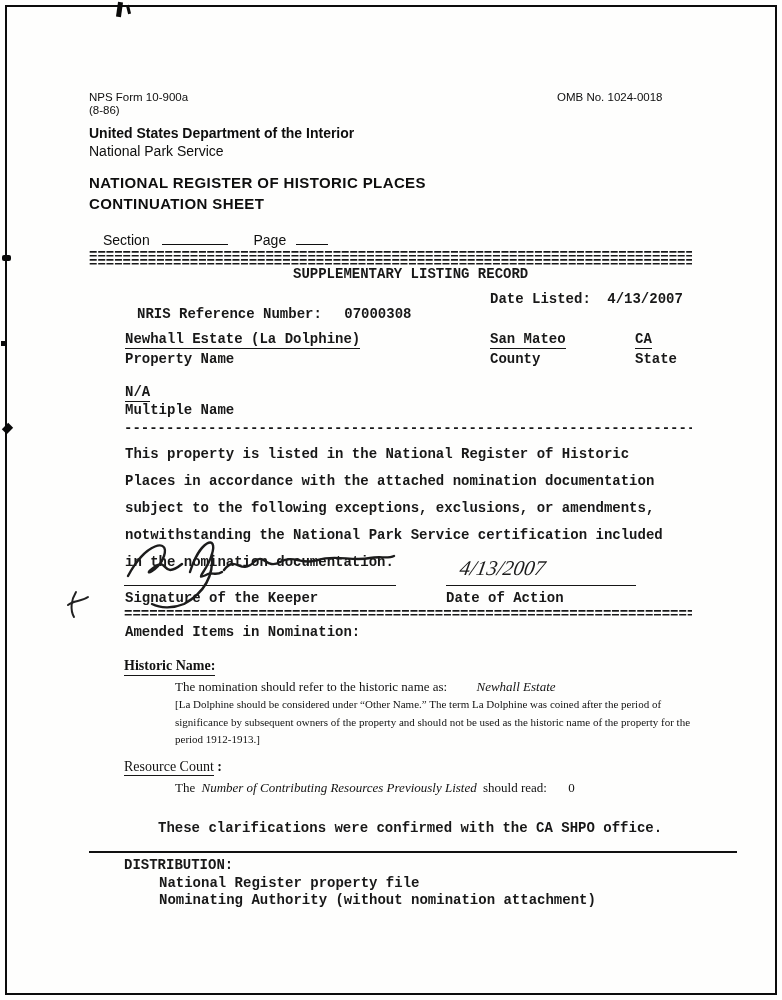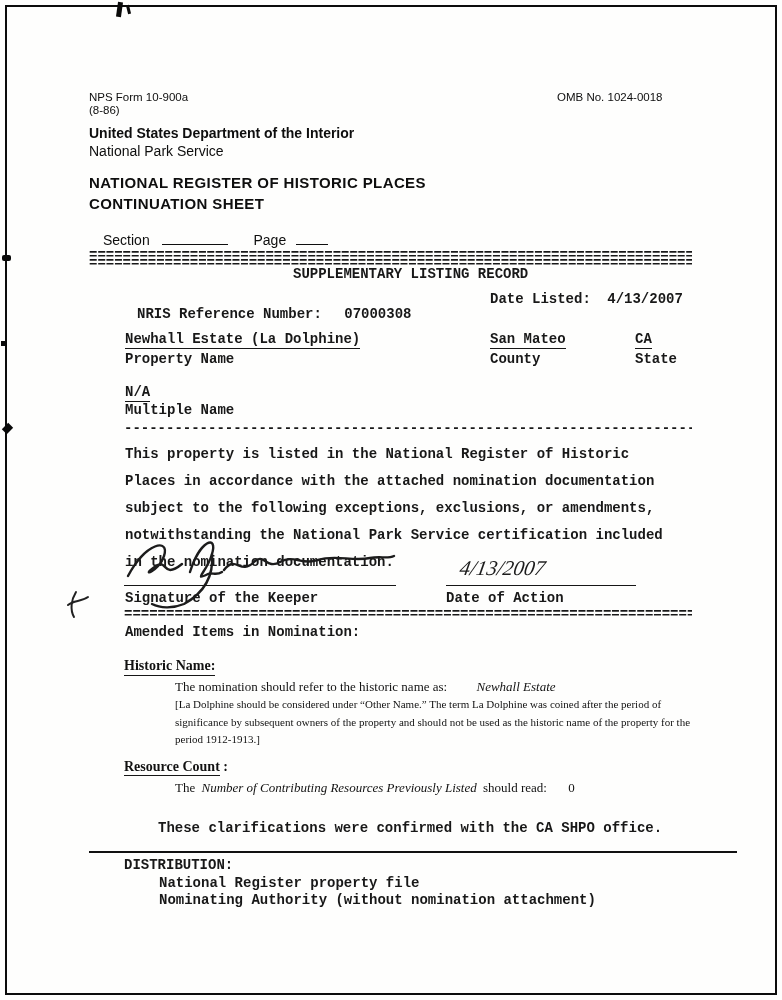--- a/index.html
+++ b/index.html
@@ -108,21 +108,21 @@
   <div class="abs mono" style="left:125px;top:624px;">Amended Items in Nomination:</div>
 
   <div class="abs serif u" style="left:124px;top:658px;font-size:14px;font-weight:700;">Historic Name:</div>
   <div class="abs serif" style="left:175px;top:679px;font-size:13px;">
     <span>The nomination should refer to the historic name as:</span>
     <span style="margin-left:26px;font-style:italic;">Newhall Estate</span>
   </div>
   <div class="abs serif wrap" style="left:175px;top:696px;width:534px;font-size:11px;line-height:17.5px;">[La Dolphine should be considered under “Other Name.”  The term La Dolphine was coined after the period of significance by subsequent owners of the property and should not be used as the historic name of the property for the period 1912-1913.]</div>
 
   <div class="abs serif" style="left:124px;top:759px;font-size:14px;">
-    <span class="u" style="font-weight:700;margin-top:48px;">Resource Count</span>
+    <span class="u" style="font-weight:400;margin-top:48px;">Resource Count</span>
     <span style="font-weight:700;">:</span>
   </div>
   <div class="abs serif" style="left:175px;top:780px;font-size:13px;">
     <span>The</span>
     <span style="font-style:italic;margin-left:3px;">Number of Contributing Resources Previously Listed</span>
     <span style="margin-left:3px;">should read:</span>
     <span style="margin-left:18px;">0</span>
   </div>
 
   <div class="abs mono" style="left:158px;top:820px;">These clarifications were confirmed with the CA SHPO office.</div>

